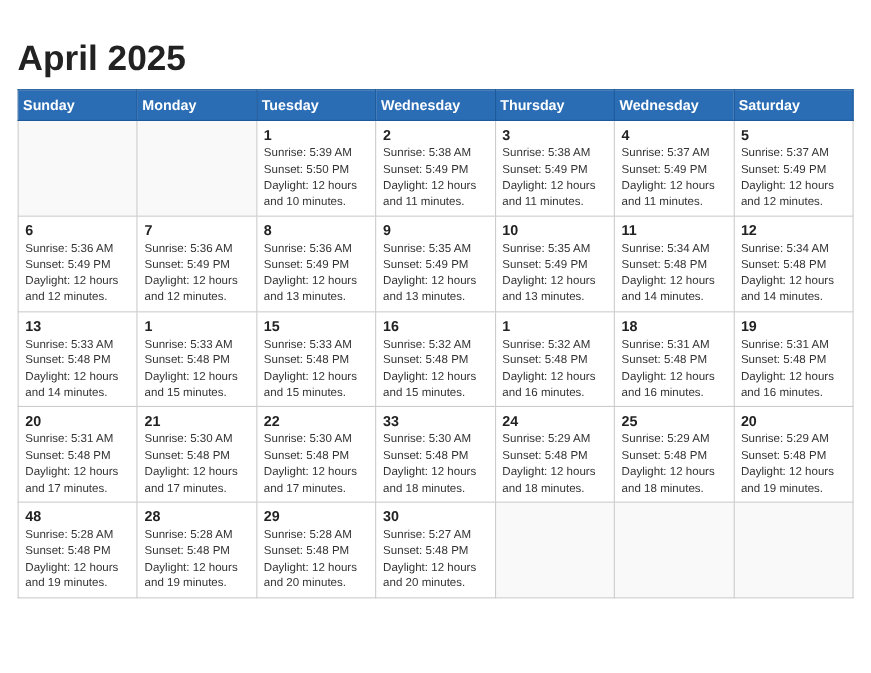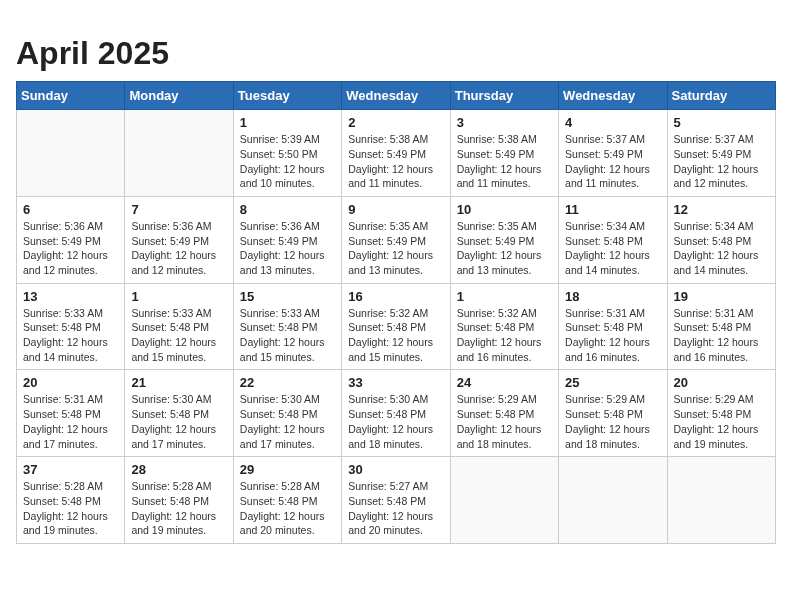--- a/index.html
+++ b/index.html
@@ -205,21 +205,21 @@
           <span class="day-number">25</span>
           <div class="day-info">Sunrise: 5:29 AM<br>Sunset: 5:48 PM<br>Daylight: 12 hours and 18 minutes.</div>
         </td>
         <td>
           <span class="day-number">20</span>
           <div class="day-info">Sunrise: 5:29 AM<br>Sunset: 5:48 PM<br>Daylight: 12 hours and 19 minutes.</div>
         </td>
       </tr>
       <tr>
         <td>
-          <span class="day-number">37</span>
+          <span class="day-number">48</span>
           <div class="day-info">Sunrise: 5:28 AM<br>Sunset: 5:48 PM<br>Daylight: 12 hours and 19 minutes.</div>
         </td>
         <td>
           <span class="day-number">28</span>
           <div class="day-info">Sunrise: 5:28 AM<br>Sunset: 5:48 PM<br>Daylight: 12 hours and 19 minutes.</div>
         </td>
         <td>
           <span class="day-number">29</span>
           <div class="day-info">Sunrise: 5:28 AM<br>Sunset: 5:48 PM<br>Daylight: 12 hours and 20 minutes.</div>
         </td>

